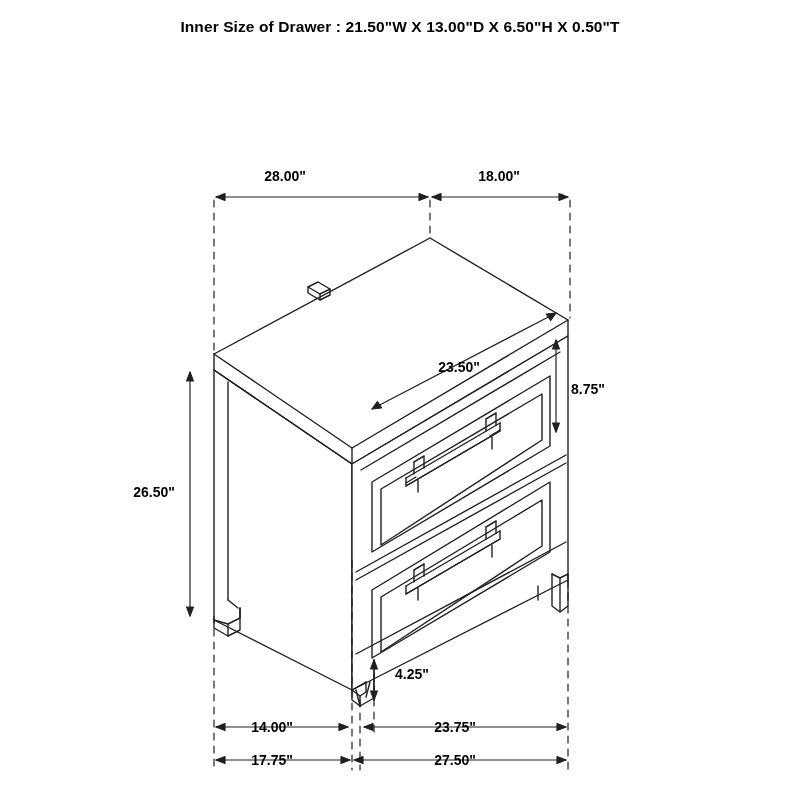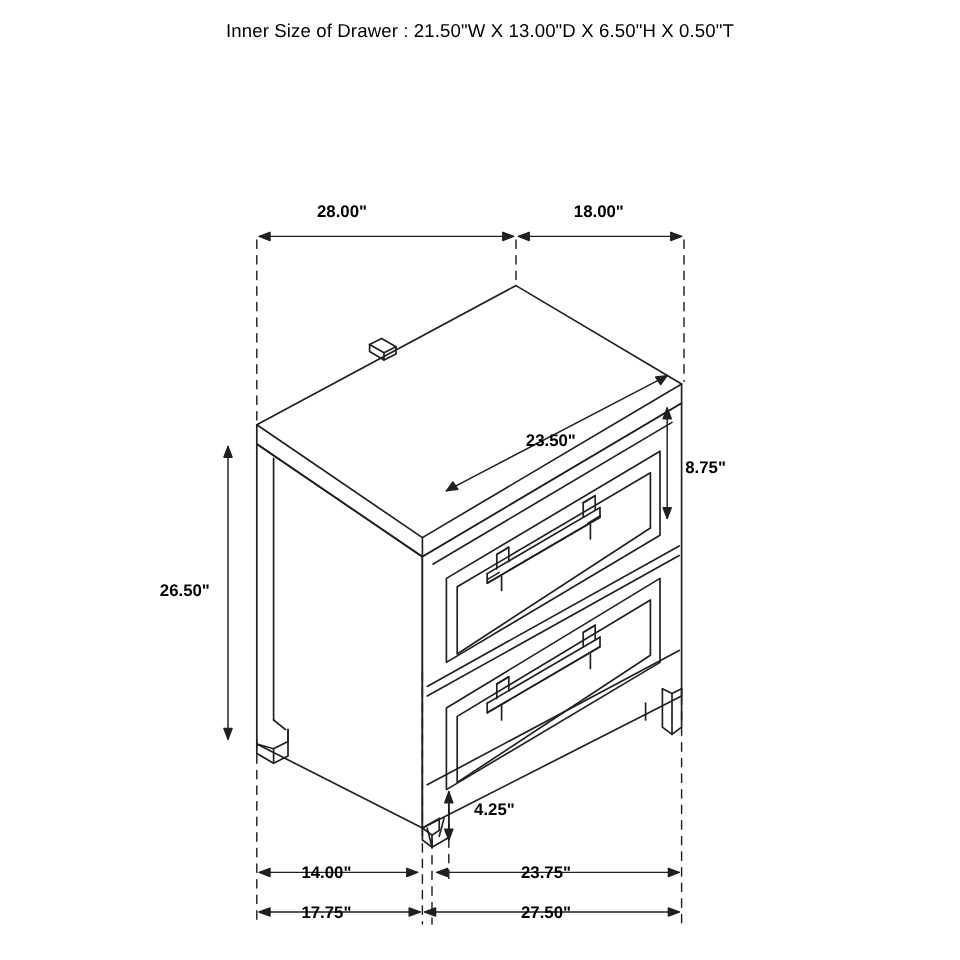--- a/index.html
+++ b/index.html
@@ -20,21 +20,21 @@
     width: 800px;
     height: 800px;
   }
   #title {
     position: absolute;
     top: 18px;
     left: 0;
     width: 800px;
     text-align: center;
     font-size: 15.5px;
-    font-weight: normal;
+    font-weight: bold;
     letter-spacing: 0.1px;
     color: #000;
   }
   svg#drawing {
     position: absolute;
     top: 0;
     left: 0;
     width: 800px;
     height: 800px;
   }

